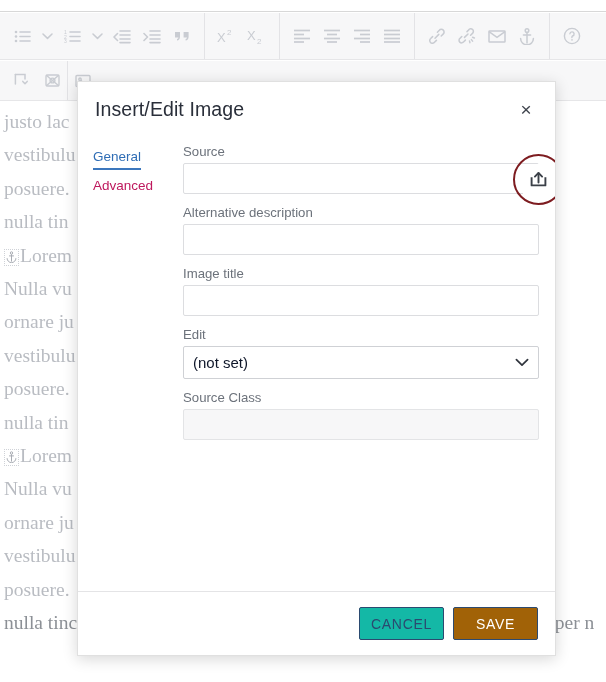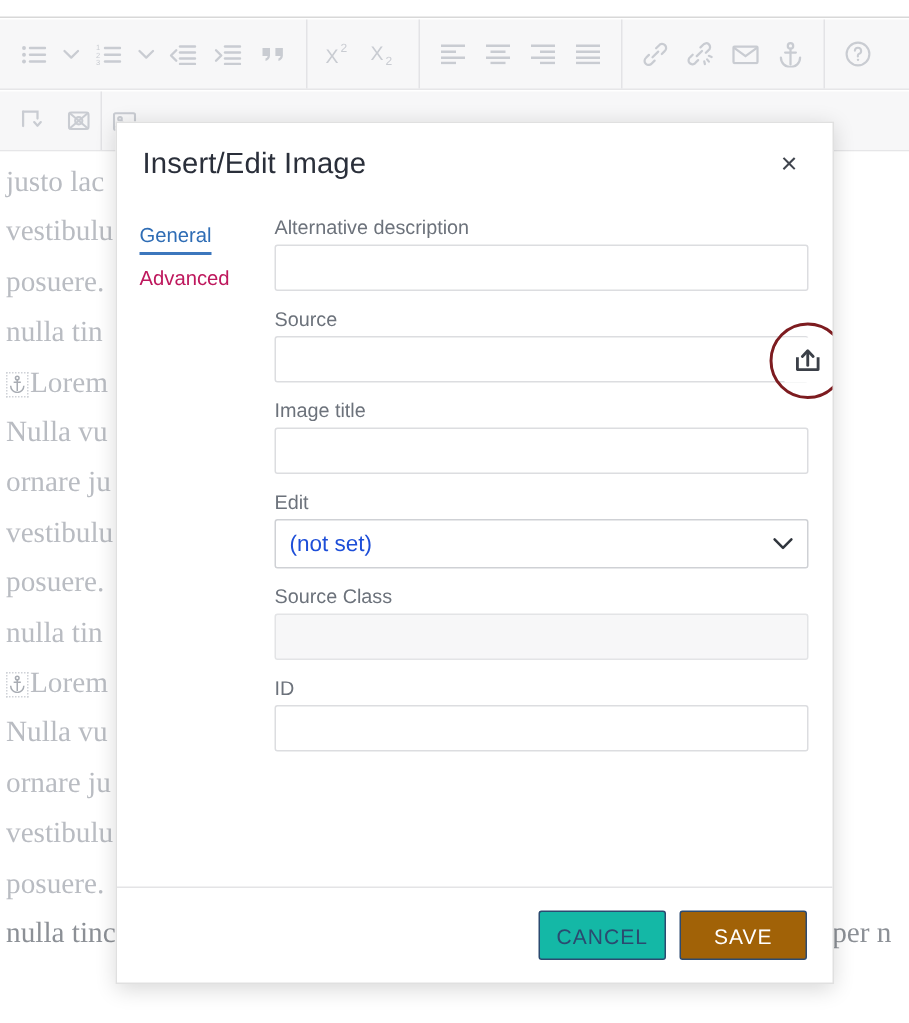--- a/index.html
+++ b/index.html
@@ -128,21 +128,21 @@
   .annot-circle {
     position: absolute; left: -26px; top: -25px;
     width: 51px; height: 51px; border-radius: 50%;
     border: 2.4px solid #7d1c20; pointer-events: none;
   }
 
   .select-input {
     width: 100%; height: 33px;
     border: 1px solid #cfd1d5; border-radius: 2px;
     background: #ffffff;
-    font-size: 15px; color: #1d4ed8;
+    font-size: 15px; color: #0f172a;
     padding: 0 9px;
     display: flex; align-items: center; justify-content: space-between;
     cursor: pointer;
   }
   .select-caret { color: #30353d; display: flex; }
 
   .modal-footer {
     flex: none; height: 64px;
     border-top: 1px solid #e4e4e6;
     display: flex; align-items: center; justify-content: flex-end;
@@ -395,42 +395,42 @@
           <span class="nav-item active">General</span>
         </div>
         <div>
           <span class="nav-item">Advanced</span>
         </div>
       </div>
 
       <div class="form-col">
 
         <div class="field">
-          <label class="field-label">Alternative description</label>
-          <input class="text-input" type="text" value="" style="">
-        </div>
-
-        <div class="field">
           <label class="field-label">Source</label>
           <div class="source-row">
             <input class="text-input" type="text" value="" style="">
             <div class="browse-wrap">
               <div class="browse-btn">
                 <svg width="19" height="18" viewBox="0 0 19 18" fill="none" stroke="currentColor" stroke-width="1.9">
                   <path d="M2.6 7.2V15.4h13.8V7.2" stroke-linejoin="round"></path>
                   <line x1="9.5" y1="12.6" x2="9.5" y2="3.2" stroke-linecap="round"></line>
                   <polyline points="5.9,6.6 9.5,2.9 13.1,6.6" stroke-linecap="round" stroke-linejoin="round"></polyline>
                 </svg>
               </div>
               <div class="annot-circle"></div>
             </div>
           </div>
         </div>
 
         <div class="field">
+          <label class="field-label">Alternative description</label>
+          <input class="text-input" type="text" value="" style="">
+        </div>
+
+        <div class="field">
           <label class="field-label">Image title</label>
           <input class="text-input" type="text" value="" style="">
         </div>
 
         <div class="field">
           <label class="field-label">Edit</label>
           <div class="select-input">
             <span>(not set)</span>
             <span class="select-caret">
               <svg width="14" height="9" viewBox="0 0 14 9" fill="none" stroke="currentColor" stroke-width="1.7">
@@ -438,24 +438,20 @@
               </svg>
             </span>
           </div>
         </div>
 
         <div class="field">
           <label class="field-label">Source Class</label>
           <input class="text-input disabled" type="text" disabled="" value="" style="">
         </div>
 
-        <div class="field">
-          <label class="field-label">ID</label>
-          <input class="text-input" type="text" value="" style="">
-        </div>
 
       </div>
     </div>
 
     <div class="modal-footer">
       <div class="btn btn-cancel">CANCEL</div>
       <div class="btn btn-save">SAVE</div>
     </div>
 
   </div>

